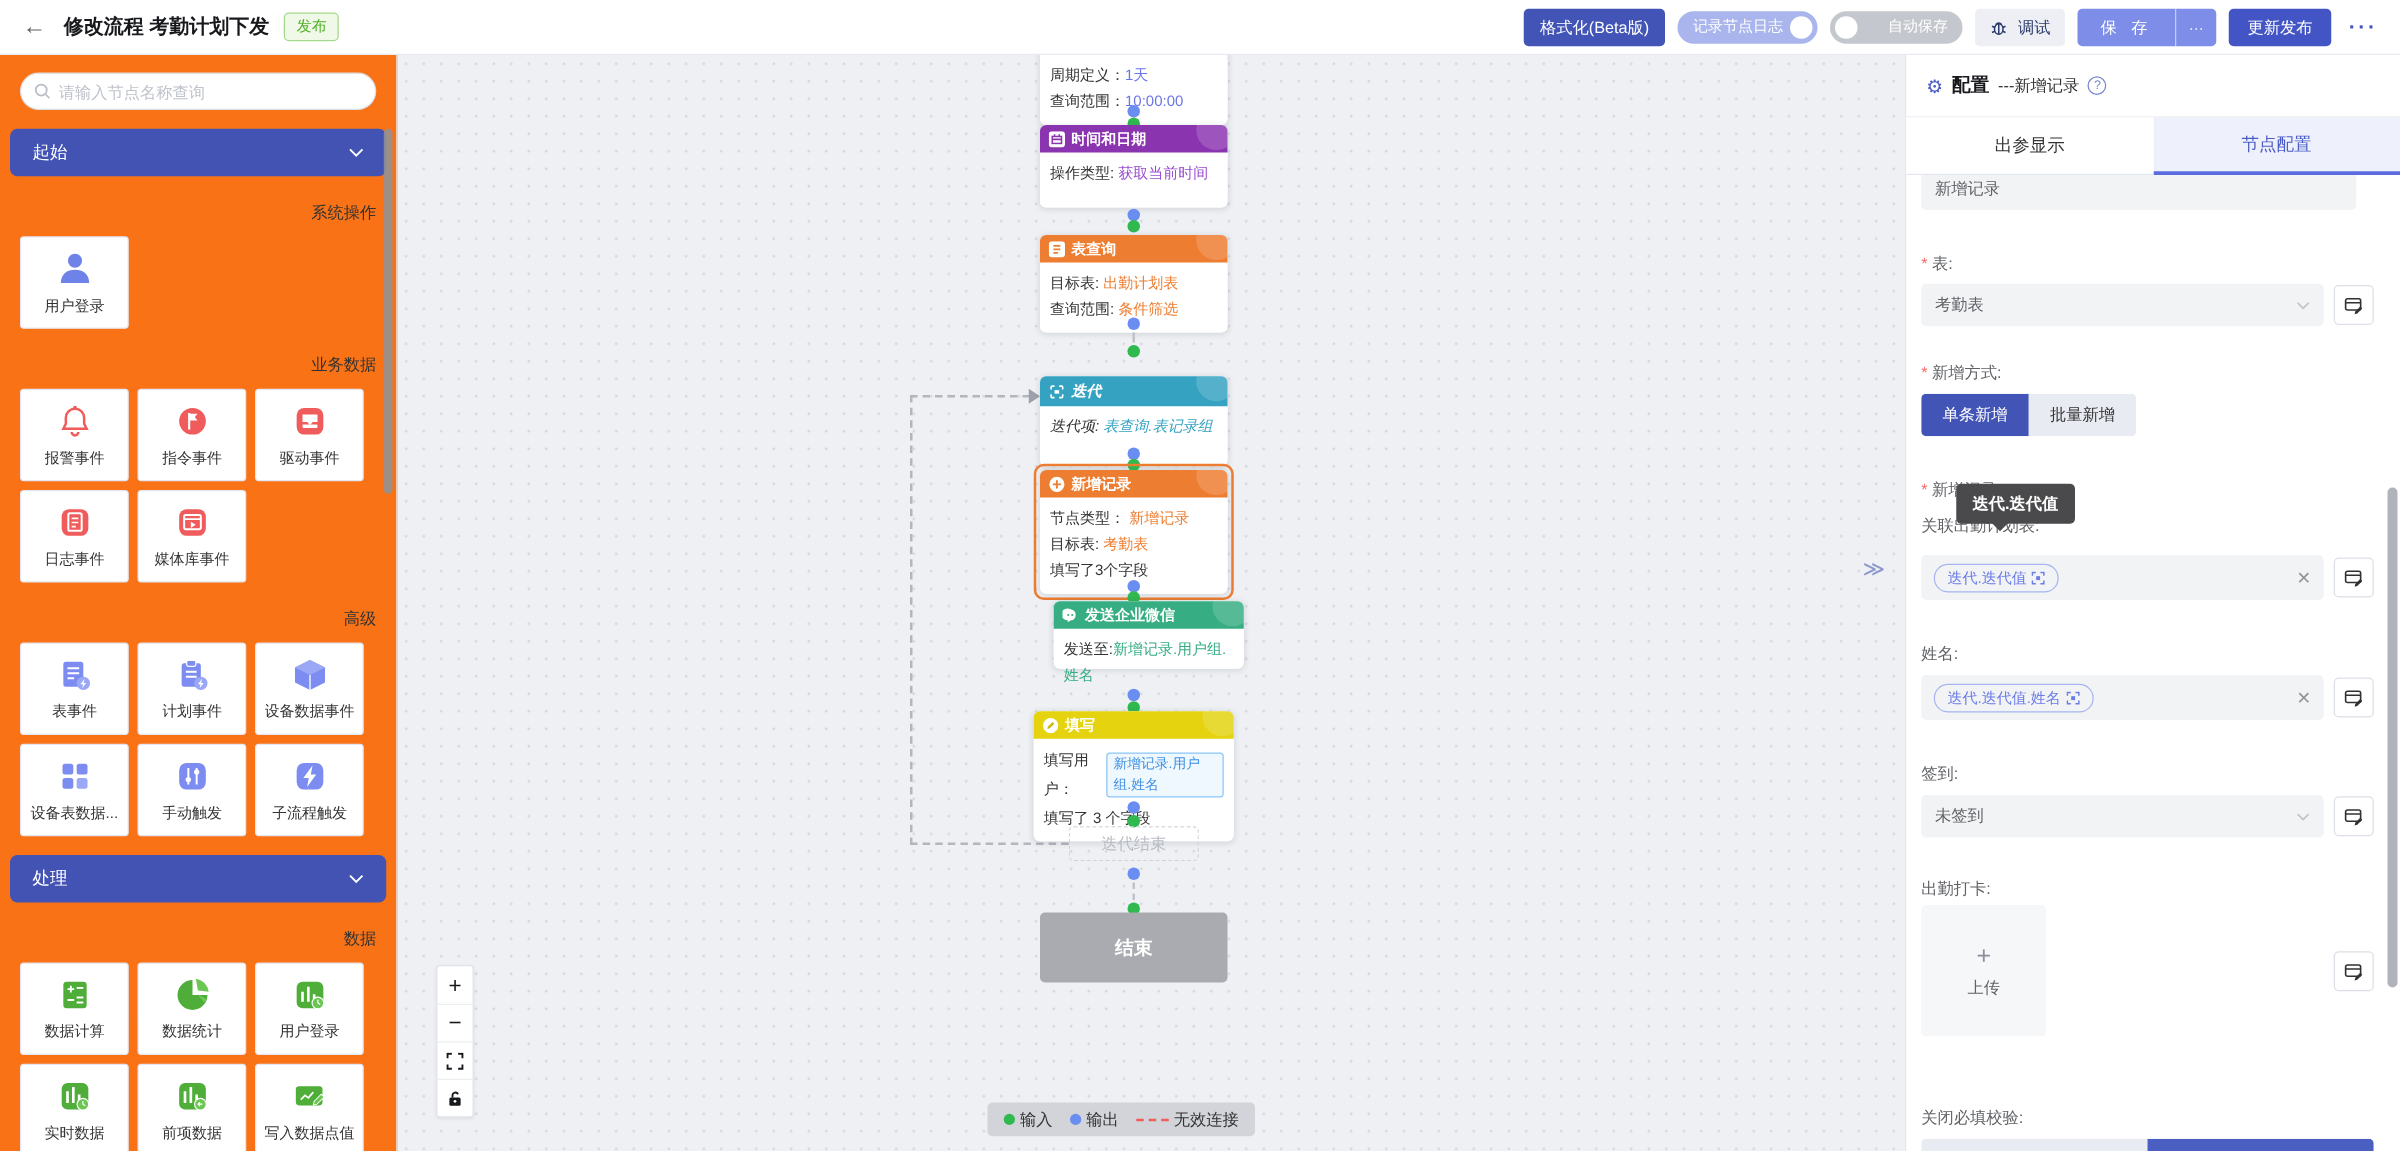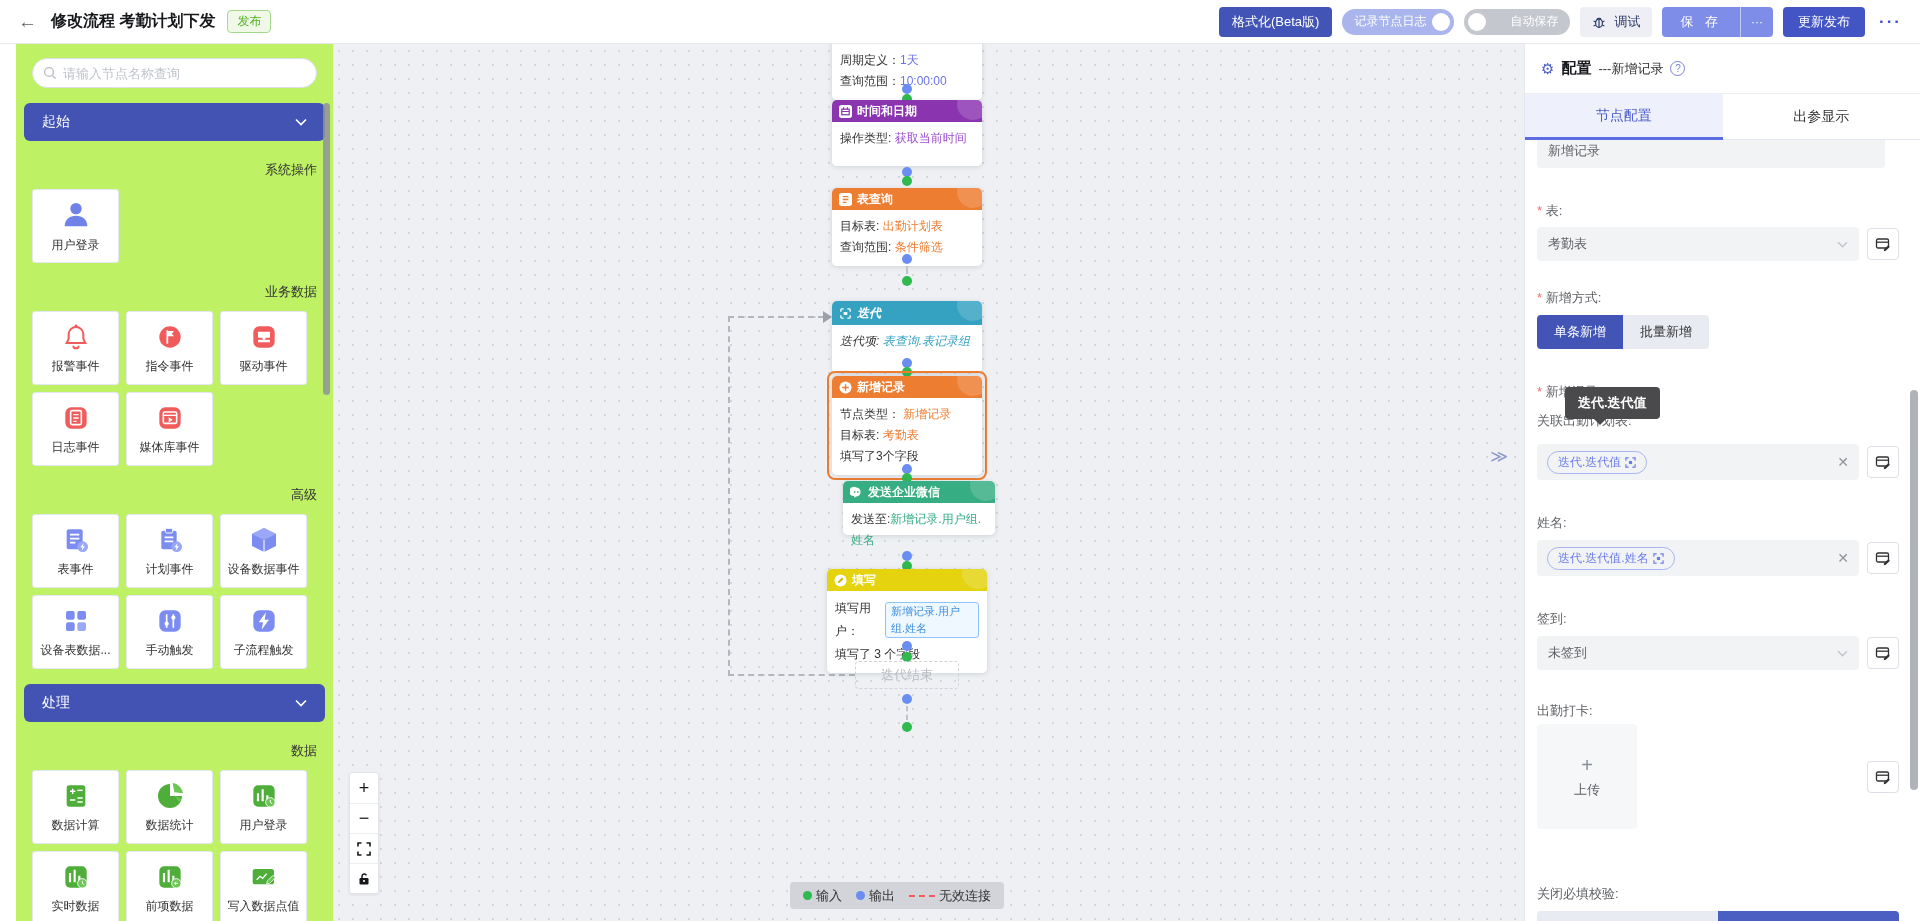--- a/index.html
+++ b/index.html
@@ -24,21 +24,21 @@
   .toggle-off { background:#c4c7cd; padding:0 12px 0 4px;gap:24px; }
   .btn-debug { background:#edeff4; color:#2b3a6b; padding:0 12px; gap:8px; }
   .save-group { display:inline-flex; height:30px; border-radius:4px; overflow:hidden; background:#7d8de8; color:#fff; }
   .save-main { display:flex; align-items:center; padding:0 18px; font-size:13px; letter-spacing:4px; cursor:pointer; }
   .save-sep { width:1px; background:rgba(255,255,255,.55); }
   .save-more { display:flex; align-items:center; padding:0 10px; font-size:12px; cursor:pointer; }
   .btn-publish { background:#4355c4; color:#fff; padding:0 15px; }
   .tb-more { color:#4355c4; font-size:17px; font-weight:bold; letter-spacing:2px; cursor:pointer; margin-left:4px; }
 
   
-  .sidebar { position:absolute; top:44px; left:16px; width:318px; height:877px; background:#bef264;
+  .sidebar { position:absolute; top:44px; left:0; width:318px; height:877px; background:#f97316;
              border-right:1px solid #e8eaf0; overflow:hidden; z-index:10; }
   .search-wrap { margin:14px 16px 0; position:relative; }
   .search-input { width:100%; height:30px; border:1px solid #dcdfe6; border-radius:15px; padding:0 12px 0 30px;
                   font-size:13px; color:#606266; outline:none; background:#fff; }
   .search-input::placeholder { color:#bfc3cb; }
   .search-ico { position:absolute; left:10px; top:7px; }
   .sec-header { margin:15px 8px 0; height:38px; background:#4253b4; border-radius:6px; color:#fff;
                 display:flex; align-items:center; justify-content:space-between; padding:0 18px;
                 font-size:14px; cursor:pointer; }
   .grp-label { margin:20px 16px 10px; font-size:13px; color:#333;text-align:right; }
@@ -546,20 +546,23 @@
     <div class="vdash" style="top:608px; height:6px;"></div>
     <span class="dot dot-in" style="top:608px;"></span>
 
     <div class="node-iter-end">
       <span>迭代结束</span>
     </div>
     <span class="dot dot-out" style="top:650px;"></span>
     <div class="vdash" style="top:662px; height:14px;"></div>
     <span class="dot dot-in" style="top:678px;"></span>
 
+    <div class="node-end">
+      <span>结束</span>
+    </div>
 
     <div class="zoombox">
       <div class="zbtn">+</div>
       <div class="zbtn">−</div>
       <div class="zbtn">
         <span class="icon">
           <svg width="14" height="14" viewBox="0 0 14 14" fill="none" stroke="#17181c" stroke-width="1.6">
               <path d="M1 4.5 V1 h3.5 M9.5 1 H13 v3.5 M13 9.5 V13 H9.5 M4.5 13 H1 V9.5"></path>
             </svg>
         </span>
@@ -595,22 +598,22 @@
 
   <div class="panel">
     <div class="p-header">
       <span class="icon" style="color:#4a5cc5; font-size:15px;">⚙</span>
       <span class="p-title">配置</span>
       <span class="p-title-rest">---新增记录</span>
       <span class="help-ico">?</span>
     </div>
 
     <div class="p-tabs">
+      <div class="p-tab">出参显示</div>
       <div class="p-tab active">节点配置</div>
-      <div class="p-tab">出参显示</div>
     </div>
 
     <div class="p-content">
 
       <div class="ctrl-row mt-neg">
         <div class="ctrl inp" style="width:348px;">新增记录</div>
       </div>
 
       <div class="f-label req" style="margin-top:34px;">表:</div>
       <div class="ctrl-row" style="margin-top:7px;">

